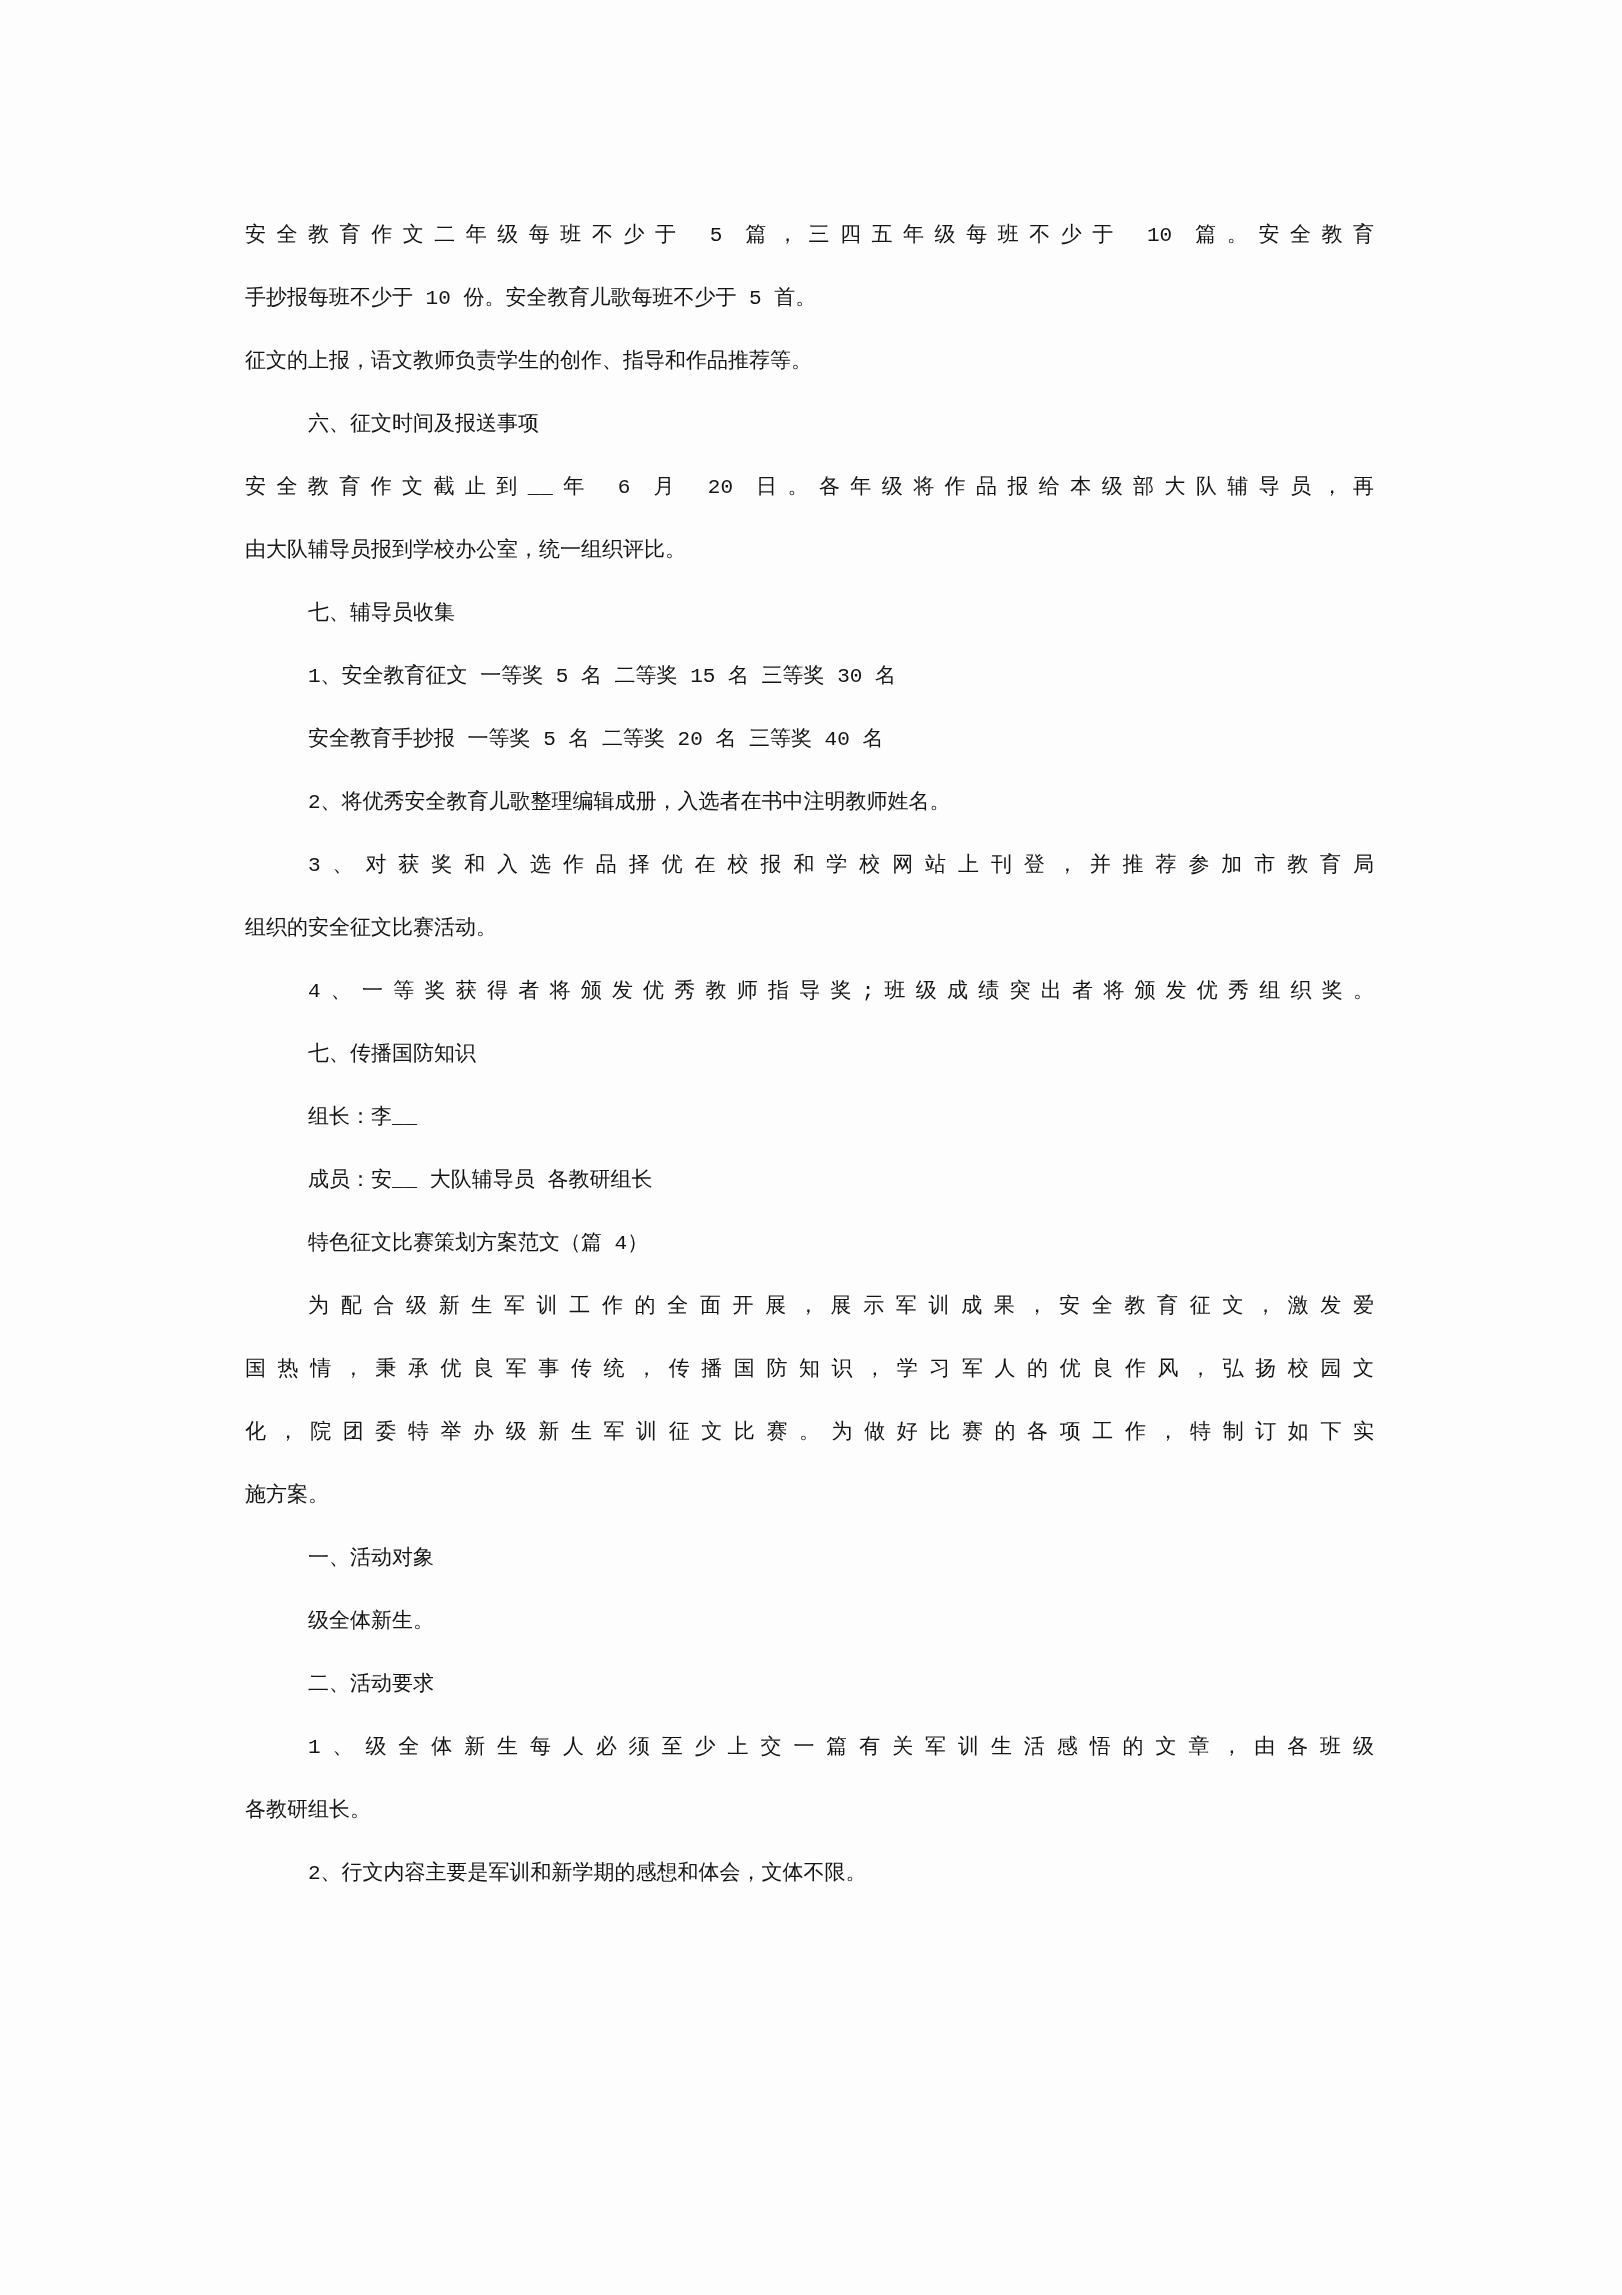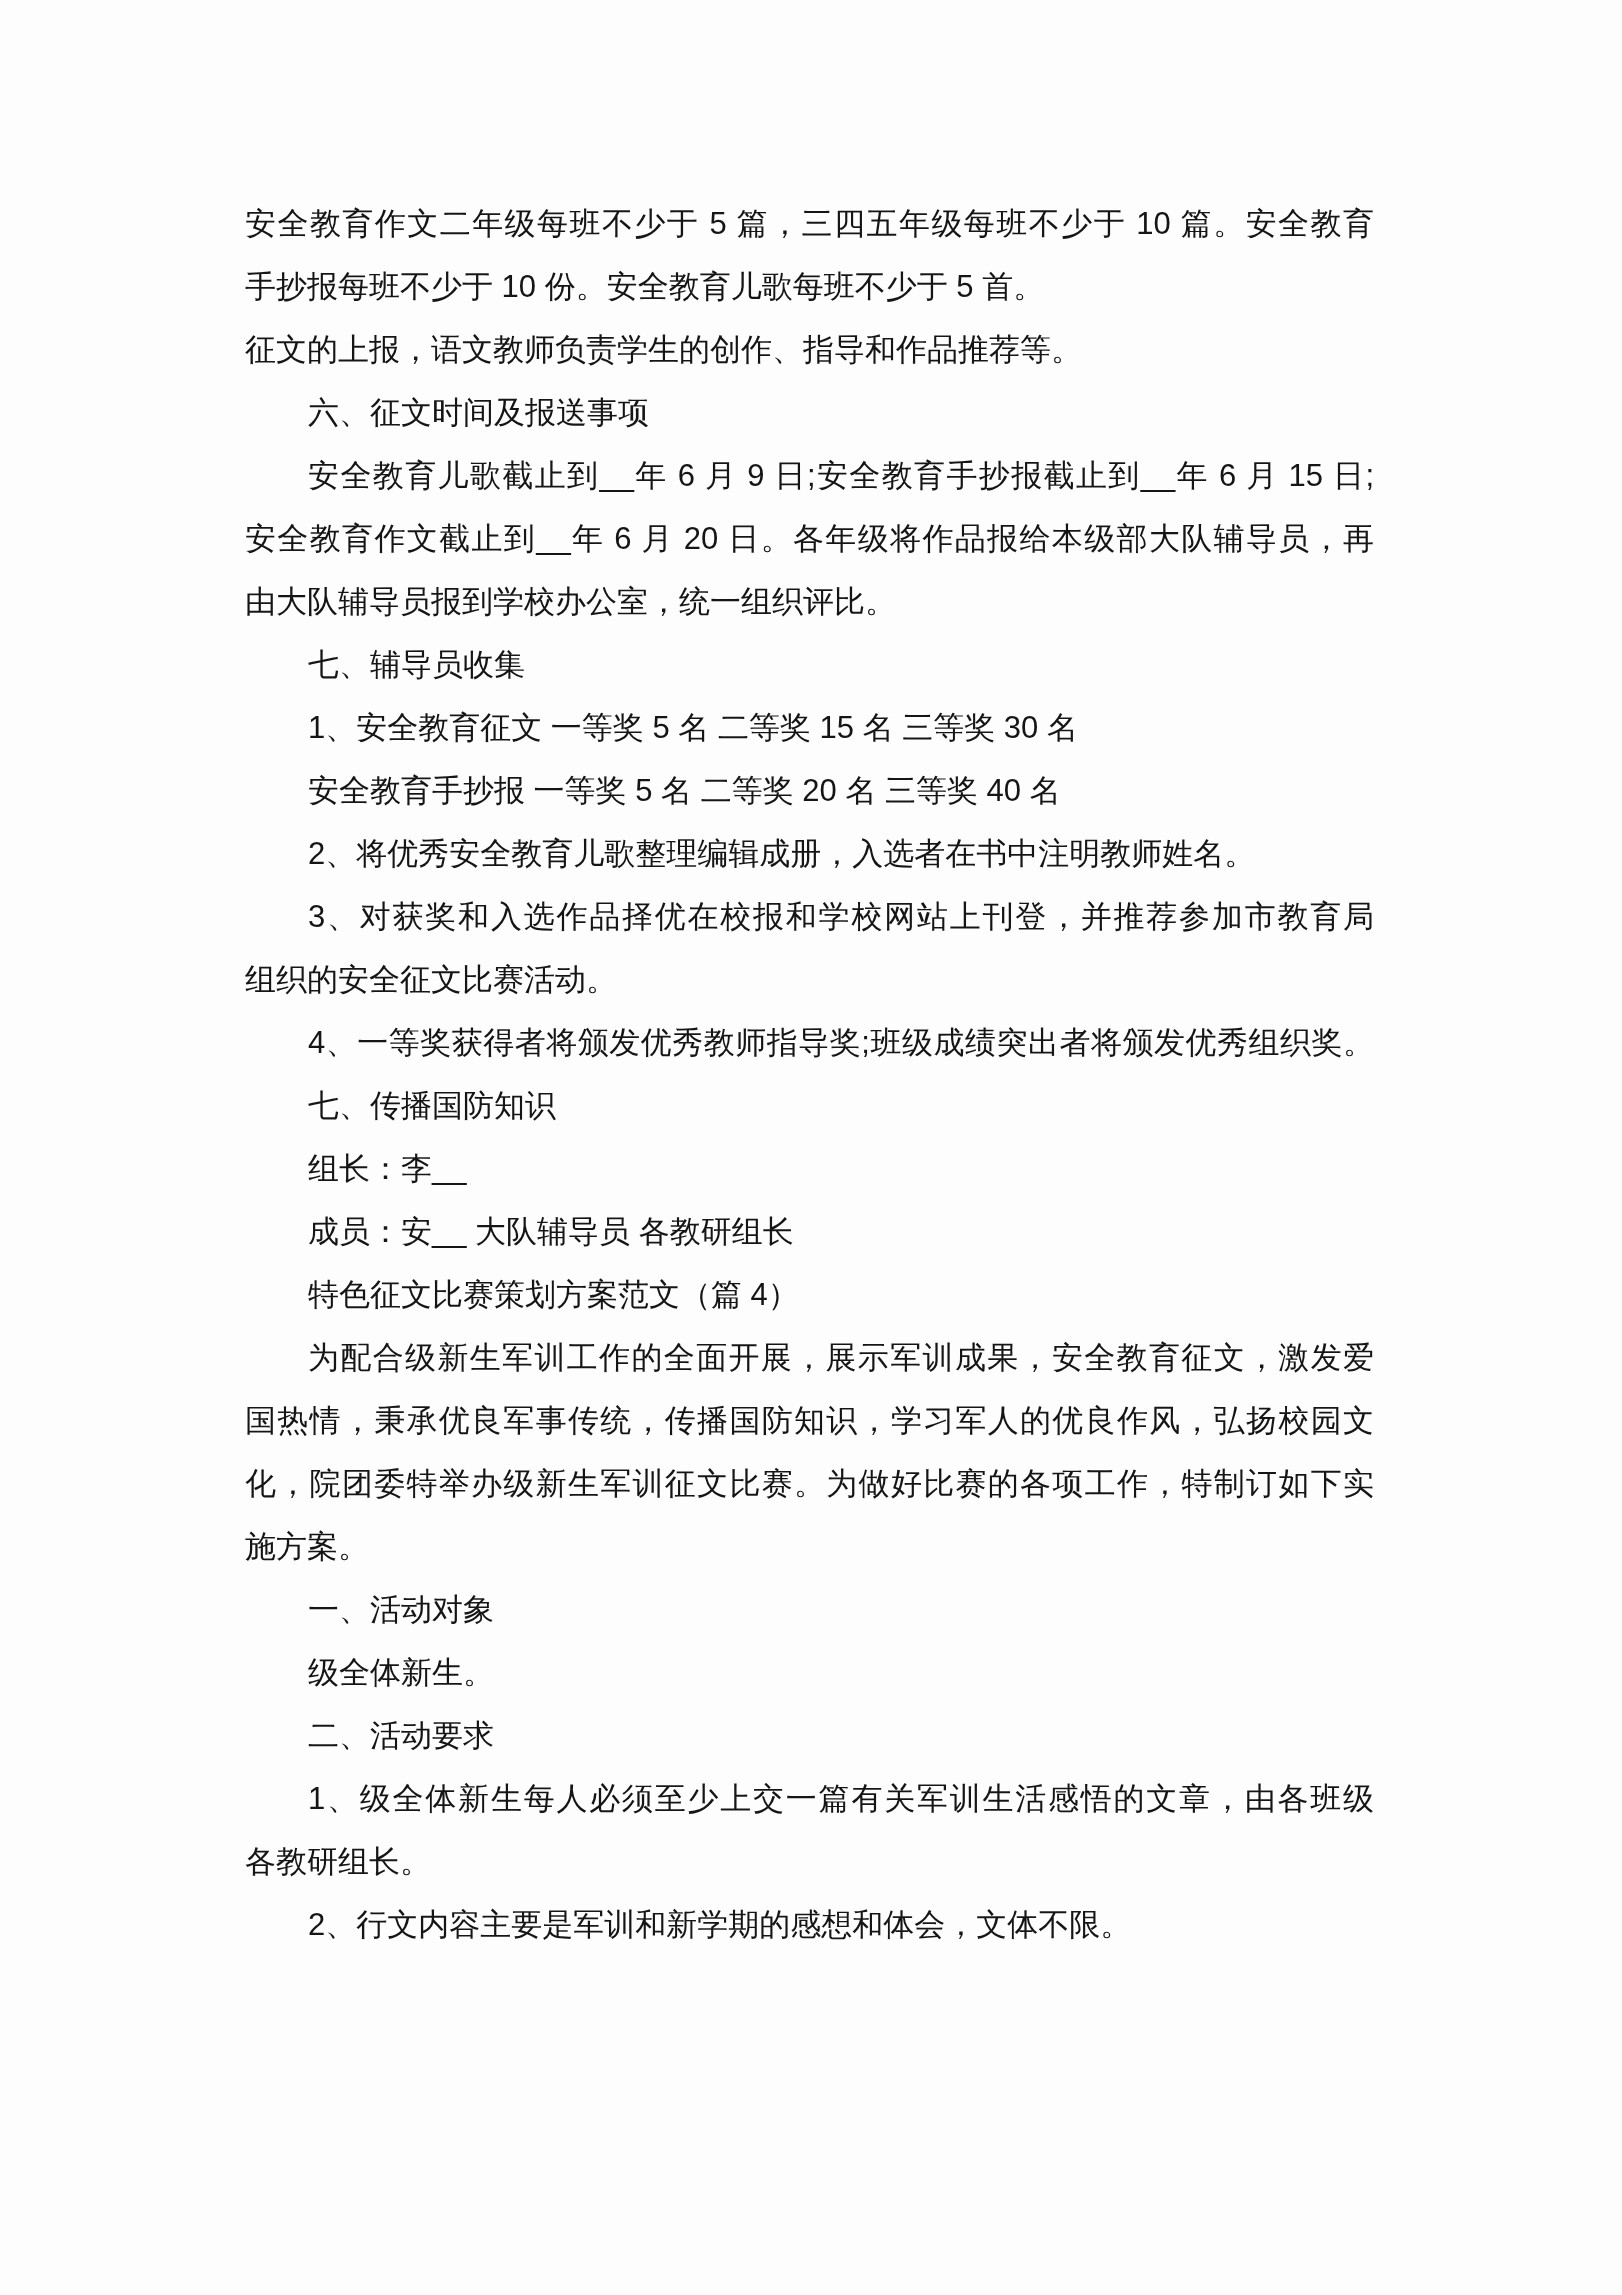--- a/index.html
+++ b/index.html
@@ -13,24 +13,24 @@
   }
   .page {
     position: relative;
     width: 1623px;
     height: 2295px;
     background: #fdfdfd;
   }
   .text-content {
     position: absolute;
     left: 245px;
-    top: 192px;
+    top: 204px;
     width: 1129px;
-    font-family: Liberation Sans, sans-serif;
-    font-size: 31px;
+    font-family: Liberation Mono, monospace;
+    font-size: 21px;
     line-height: 63px;
     color: #151515;
     text-align: left;
   }
   .line {
     min-height: 63px;
     white-space: normal;
   }
   .line.indent {
     text-indent: 63px; 
@@ -42,21 +42,20 @@
 </style>
 </head>
 <body>
 
 <div class="page" style="background: rgb(253, 253, 253);">
   <div class="text-content" style="color: rgb(21, 21, 21);">
       <div class="line justify">安全教育作文二年级每班不少于 5 篇，三四五年级每班不少于 10 篇。安全教育</div>
       <div class="line">手抄报每班不少于 10 份。安全教育儿歌每班不少于 5 首。</div>
       <div class="line">征文的上报，语文教师负责学生的创作、指导和作品推荐等。</div>
       <div class="line indent">六、征文时间及报送事项</div>
-      <div class="line indent justify">安全教育儿歌截止到__年 6 月 9 日;安全教育手抄报截止到__年 6 月 15 日;</div>
       <div class="line justify">安全教育作文截止到__年 6 月 20 日。各年级将作品报给本级部大队辅导员，再</div>
       <div class="line">由大队辅导员报到学校办公室，统一组织评比。</div>
       <div class="line indent">七、辅导员收集</div>
       <div class="line indent">1、安全教育征文 一等奖 5 名 二等奖 15 名 三等奖 30 名</div>
       <div class="line indent">安全教育手抄报 一等奖 5 名 二等奖 20 名 三等奖 40 名</div>
       <div class="line indent">2、将优秀安全教育儿歌整理编辑成册，入选者在书中注明教师姓名。</div>
       <div class="line indent justify">3、对获奖和入选作品择优在校报和学校网站上刊登，并推荐参加市教育局</div>
       <div class="line">组织的安全征文比赛活动。</div>
       <div class="line indent justify">4、一等奖获得者将颁发优秀教师指导奖;班级成绩突出者将颁发优秀组织奖。</div>
       <div class="line indent">七、传播国防知识</div>

